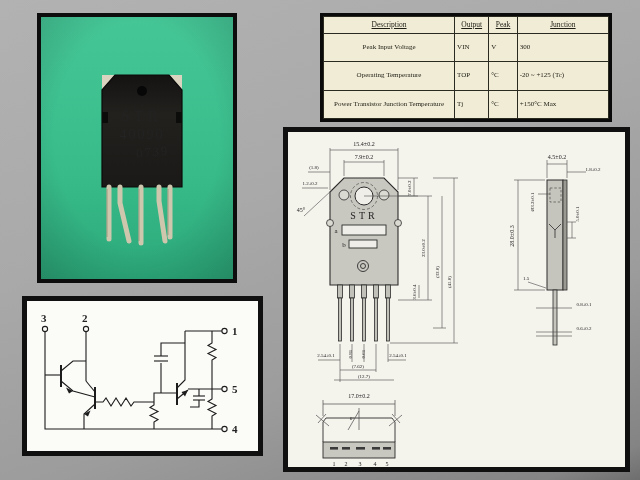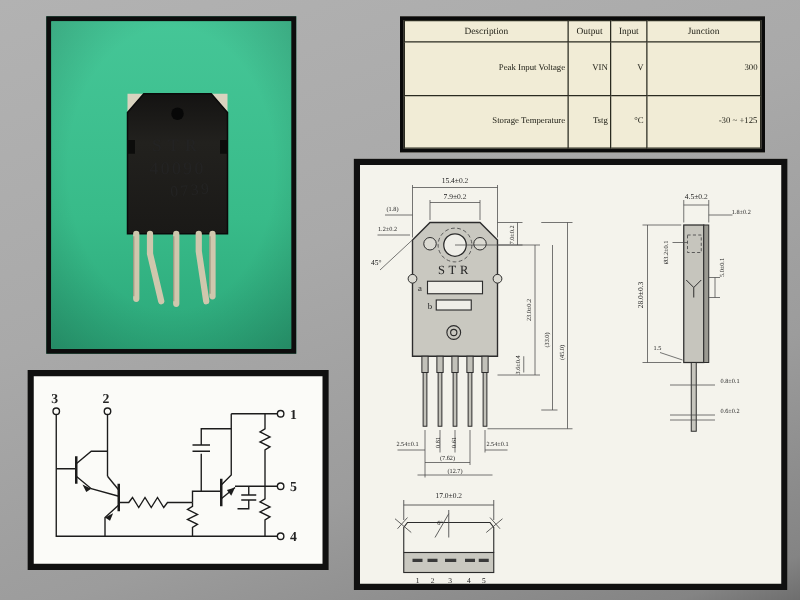--- a/index.html
+++ b/index.html
@@ -11,23 +11,23 @@
   .panel{position:absolute;box-sizing:border-box;}
   #photo-panel{left:37px;top:13px;width:200px;height:270px;border:4px solid #0d0d0d;background:#38b987;}
   #table-panel{left:320px;top:13px;width:292px;height:109px;border:3px solid #0a0a0a;background:#f1ecd6;}
   #schematic-panel{left:22px;top:296px;width:241px;height:160px;border:5px solid #101010;background:#fbfbf8;}
   #drawing-panel{left:283px;top:127px;width:347px;height:345px;border:5px solid #101010;background:#f4f3ec;}
   table.spec{width:100%;height:100%;border-collapse:collapse;table-layout:fixed;}
   table.spec th, table.spec td{
     border:1px solid #2a2a20;font-weight:normal;color:#1d1d14;
     font-size:7px;line-height:1.08;padding:0 2px;overflow:hidden;
   }
-  table.spec th{font-size:7.5px;height:16px;}
-  td.c{text-align:right;}
-  td.l{text-align:right;padding-left:4px;}
+  table.spec th{font-size:7.5px;height:16px;text-decoration:underline;}
+  td.c{text-align:left;}
+  td.l{text-align:center;padding-left:4px;}
   svg{display:block;}
   svg text{fill:#232323;font-family:"Liberation Serif", serif;}
   .dim{font-size:6px;}
   .dimS{font-size:5px;}
   .term{font-size:11px;font-weight:bold;}
 </style>
 </head>
 <body>
 
 <div class="panel" id="photo-panel">
@@ -81,34 +81,40 @@
     <colgroup>
         <col style="width:46%">
         <col style="width:12%">
         <col style="width:10%">
         <col style="width:32%">
       </colgroup>
     <tbody>
         <tr>
       <th>Description</th>
       <th>Output</th>
-      <th>Input</th>
+      <th>Peak</th>
       <th>Junction</th>
     </tr>
     <tr>
       <td class="l">Peak Input Voltage</td>
       <td class="c">VIN</td>
       <td class="c">V</td>
       <td class="c">300</td>
     </tr>
     <tr>
-      <td class="l">Storage Temperature</td>
-      <td class="c">Tstg</td>
+      <td class="l">Operating Temperature</td>
+      <td class="c">TOP</td>
       <td class="c">°C</td>
-      <td class="c">-30 ~ +125</td>
+      <td class="c">-20 ~ +125 (Tc)</td>
+    </tr>
+    <tr>
+      <td class="l">Power Transistor Junction Temperature</td>
+      <td class="c">Tj</td>
+      <td class="c">°C</td>
+      <td class="c">+150°C Max</td>
     </tr>
   </tbody>
     </table>
 </div>
 
 <div class="panel" id="schematic-panel">
   <svg width="231" height="150" viewBox="0 0 231 150">
     <g stroke="#1c1c1c" stroke-width="1.1" fill="none">
 
       <path d="M18,30.5 V128 H195"></path>

